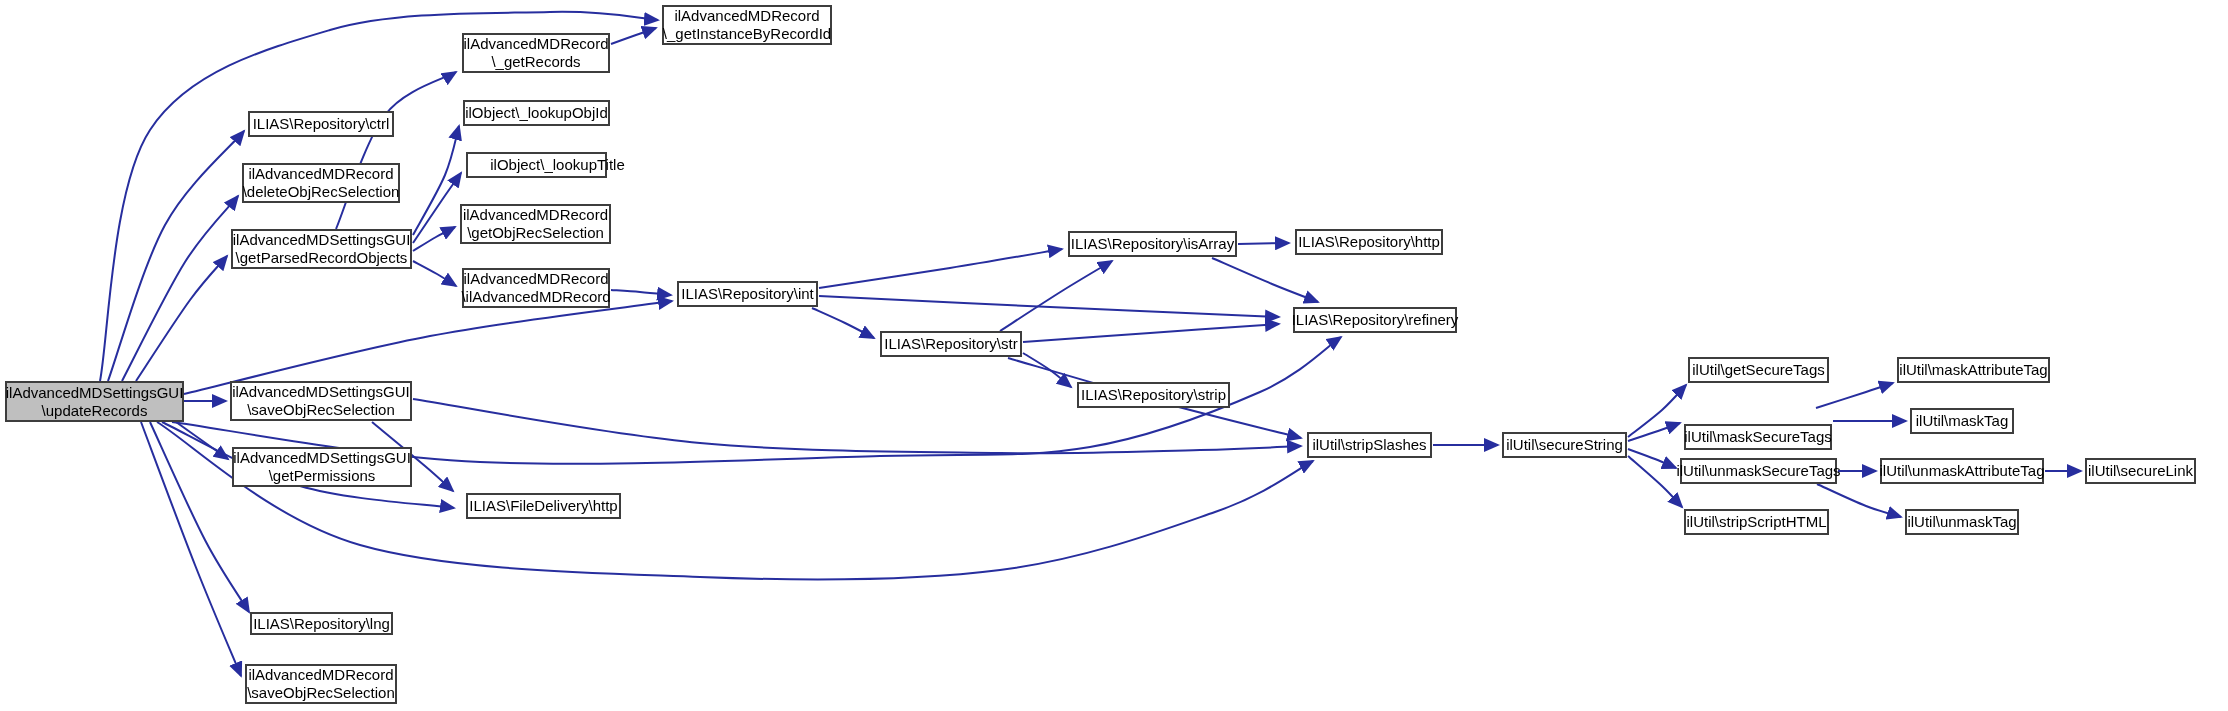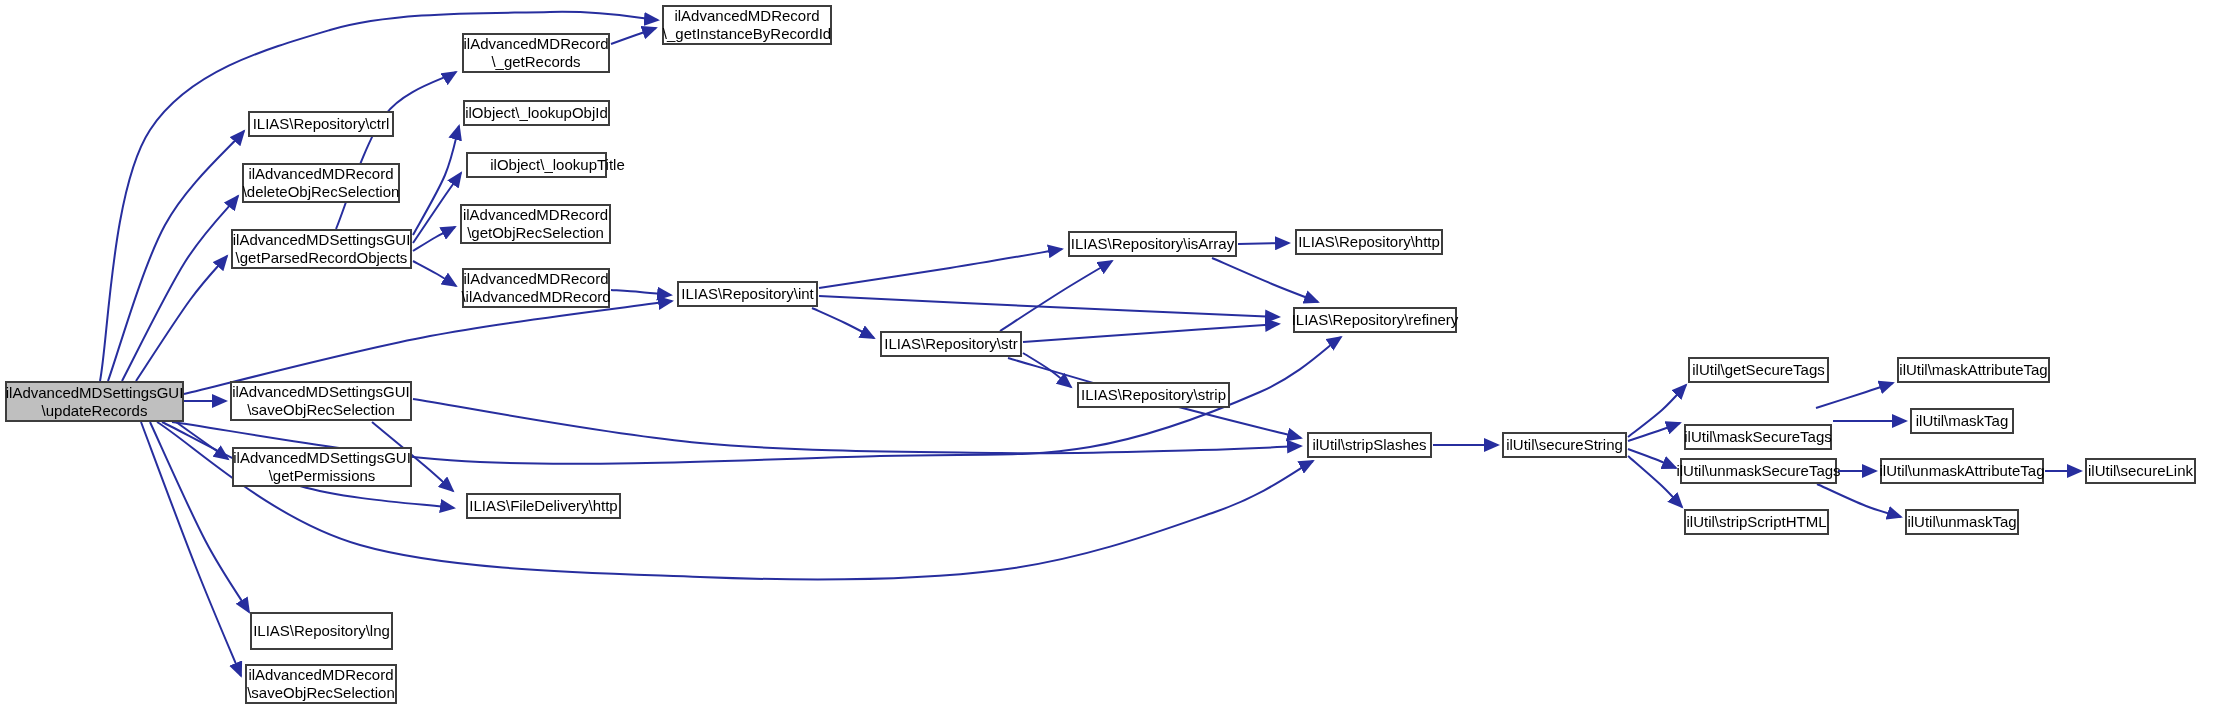--- a/index.html
+++ b/index.html
@@ -80,21 +80,21 @@
       <div>\getParsedRecordObjects</div>
     </div>
     <div class="node" style="left: 230px; top: 381px; width: 182px; height: 40px;">
       <div>ilAdvancedMDSettingsGUI</div>
       <div>\saveObjRecSelection</div>
     </div>
     <div class="node" style="left: 232px; top: 447px; width: 180px; height: 40px;">
       <div>ilAdvancedMDSettingsGUI</div>
       <div>\getPermissions</div>
     </div>
-    <div class="node" style="left: 250px; top: 612px; width: 143px; height: 38px;">
+    <div class="node" style="left: 250px; top: 612px; width: 143px; height: 23px;">
       <div>ILIAS\Repository\lng</div>
     </div>
     <div class="node" style="left: 245px; top: 664px; width: 152px; height: 40px;">
       <div>ilAdvancedMDRecord</div>
       <div>\saveObjRecSelection</div>
     </div>
     <div class="node" style="left: 462px; top: 33px; width: 148px; height: 40px;">
       <div>ilAdvancedMDRecord</div>
       <div>\_getRecords</div>
     </div>

